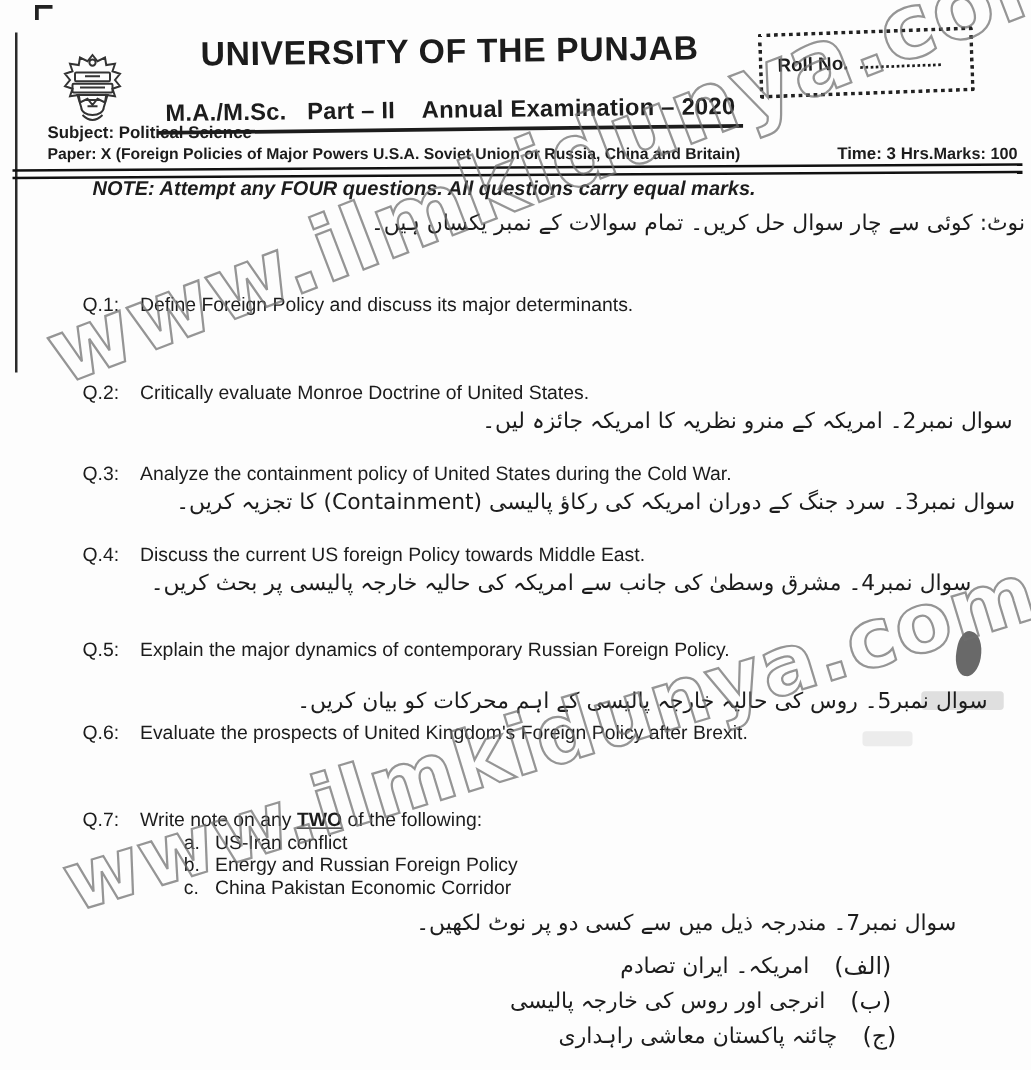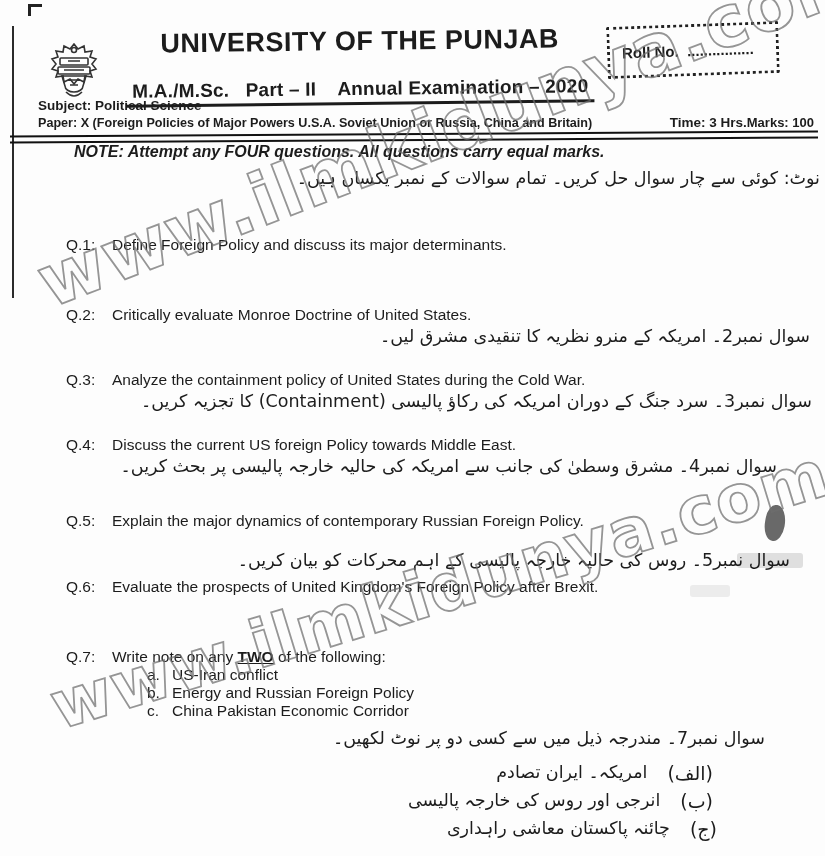--- a/index.html
+++ b/index.html
@@ -113,21 +113,21 @@
 
   <div class="q-en q1en">
     <span class="q-label">Q.1:</span>
     <span>Define Foreign Policy and discuss its major determinants.</span>
   </div>
 
   <div class="q-en q2en">
     <span class="q-label">Q.2:</span>
     <span>Critically evaluate Monroe Doctrine of United States.</span>
   </div>
-  <div class="q-ur q2ur urdu">سوال نمبر2۔ امریکہ کے منرو نظریہ کا تنقیدی مشرق لیں۔</div>
+  <div class="q-ur q2ur urdu">سوال نمبر2۔ امریکہ کے منرو نظریہ کا امریکہ جائزہ لیں۔</div>
 
   <div class="q-en q3en">
     <span class="q-label">Q.3:</span>
     <span>Analyze the containment policy of United States during the Cold War.</span>
   </div>
   <div class="q-ur q3ur urdu">سوال نمبر3۔ سرد جنگ کے دوران امریکہ کی رکاؤ پالیسی (Containment) کا تجزیہ کریں۔</div>
 
   <div class="q-en q4en">
     <span class="q-label">Q.4:</span>
     <span>Discuss the current US foreign Policy towards Middle East.</span>

